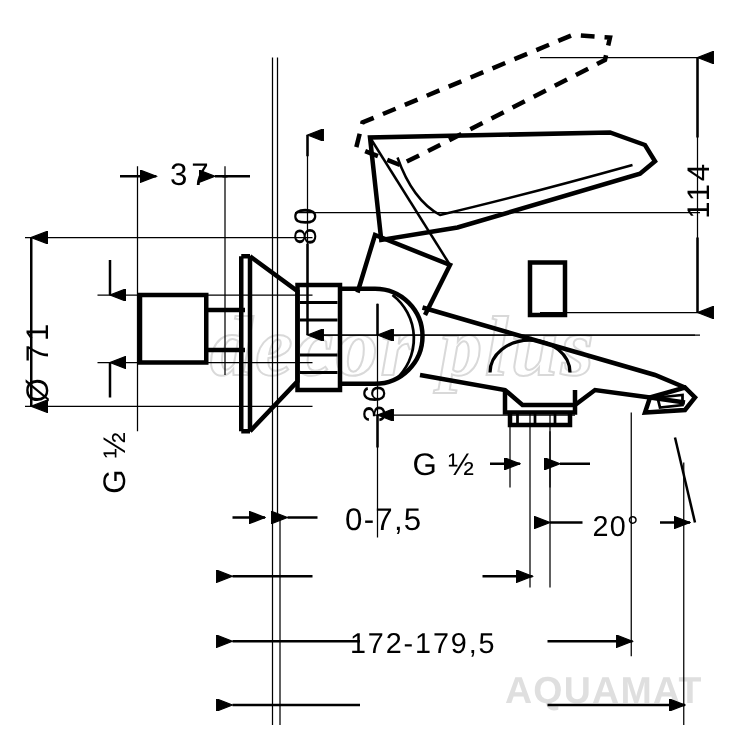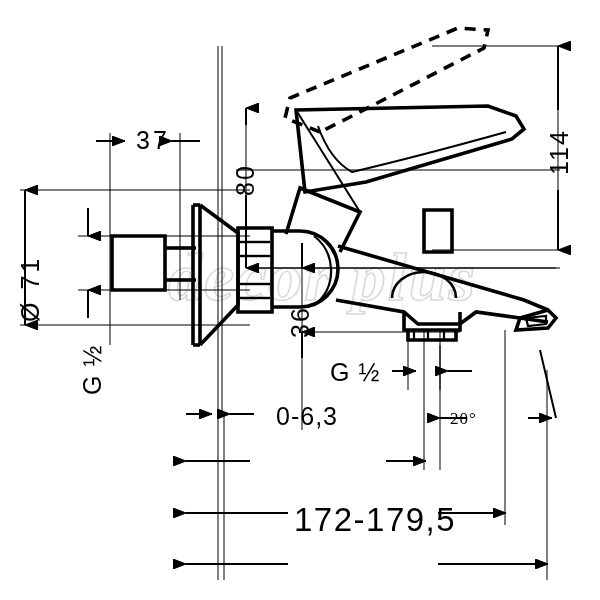--- a/index.html
+++ b/index.html
@@ -52,23 +52,23 @@
   .rot90{ transform:rotate(-90deg); transform-origin:left top; }
 
   .t-24   { left:136px; top:128px; font-size:25px; letter-spacing:3px;}
   .t-80   { left:233px; top:196px; font-size:25px; letter-spacing:2px;}
   .t-114  { left:547px; top:175px; font-size:25px; letter-spacing:2px;}
   .t-d71  { left:18px;  top:322px; font-size:25px; letter-spacing:3px;}
   .t-g12l { left:80px;  top:395px; font-size:25px; letter-spacing:1px;}
   .t-36   { left:288px; top:338px; font-size:25px; letter-spacing:2px;}
   .t-g12b { left:330px; top:360px; font-size:25px; letter-spacing:1px;}
   .t-075  { left:276px; top:404px; font-size:25px; letter-spacing:1px;}
-  .t-20   { left:450px; top:410px; font-size:17px; letter-spacing:1px;font-family:Liberation Serif, serif;}
+  .t-20   { left:474px; top:410px; font-size:23px; letter-spacing:1px;}
   .t-125  { left:255px; top:452px; font-size:25px; letter-spacing:1.5px;}
-  .t-172  { left:294px; top:503px; font-size:33px; letter-spacing:1.5px;}
+  .t-172  { left:280px; top:503px; font-size:23px; letter-spacing:1.5px;}
   .t-189  { left:294px; top:553px; font-size:25px; letter-spacing:1.5px;}
 
   
   .logo-wrap{
     position:absolute; left:479px; top:512px;
     width:118px; height:82px;
     pointer-events:none; user-select:none;
   }
   .logo-mark{
     position:absolute; left:8px; top:0px;
@@ -85,20 +85,21 @@
     font-size:14px;
     letter-spacing:-0.2px;
   }
 </style>
 </head>
 <body>
 
 <div id="root">
 
   <div class="wm-center">decor plus</div>
+  <div class="wm-aqua">AQUAMAT</div>
 
   <svg id="drawing" viewBox="0 0 600 600">
     <g stroke="#000" fill="none" stroke-linecap="butt" stroke-linejoin="miter">
 
       <defs>
         <marker id="ar-r" markerWidth="14" markerHeight="10" refX="13" refY="5" orient="auto" markerUnits="userSpaceOnUse">
           <path d="M0,0 L13,5 L0,10 Z" fill="#000"></path>
         </marker>
         <marker id="ar-l" markerWidth="14" markerHeight="10" refX="1" refY="5" orient="auto" markerUnits="userSpaceOnUse">
           <path d="M14,0 L1,5 L14,10 Z" fill="#000"></path>
@@ -279,21 +280,21 @@
   <div class="dim rot90 t-114">114</div>
 
   <div class="dim rot90 t-d71">Ø 71</div>
 
   <div class="dim rot90 t-g12l">G ½</div>
 
   <div class="dim rot90 t-36">36</div>
 
   <div class="dim t-g12b">G ½</div>
 
-  <div class="dim t-075">0-6,3</div>
+  <div class="dim t-075">0-7,5</div>
 
   <div class="dim t-20">20°</div>
 
 
   <div class="dim t-172">172-179,5</div>
 
 
 
 </div>
 

